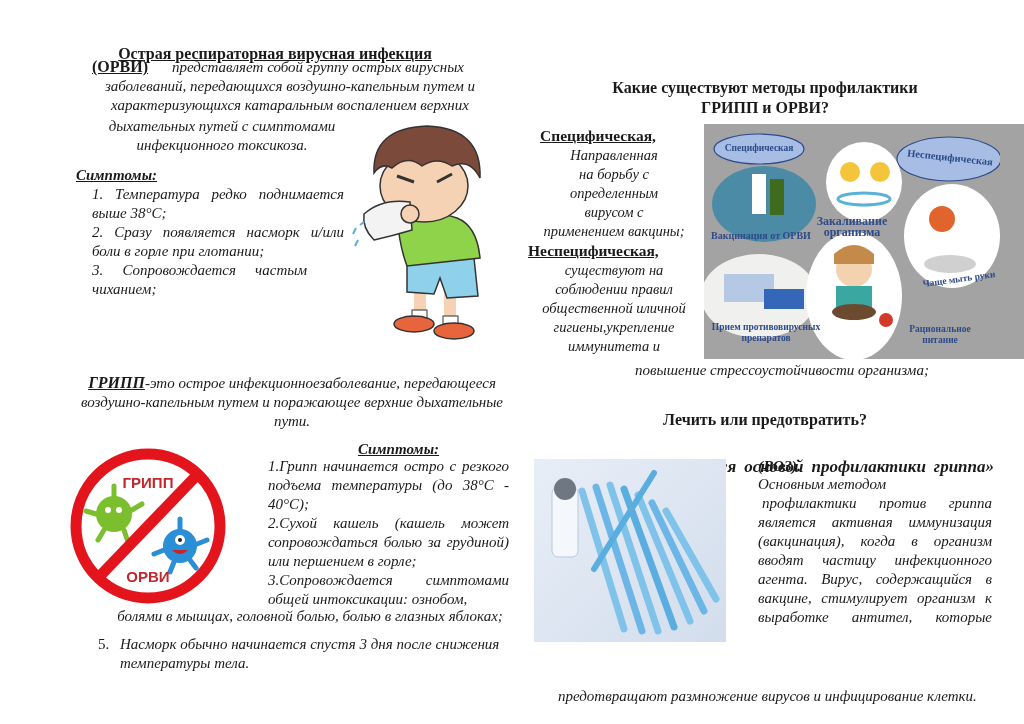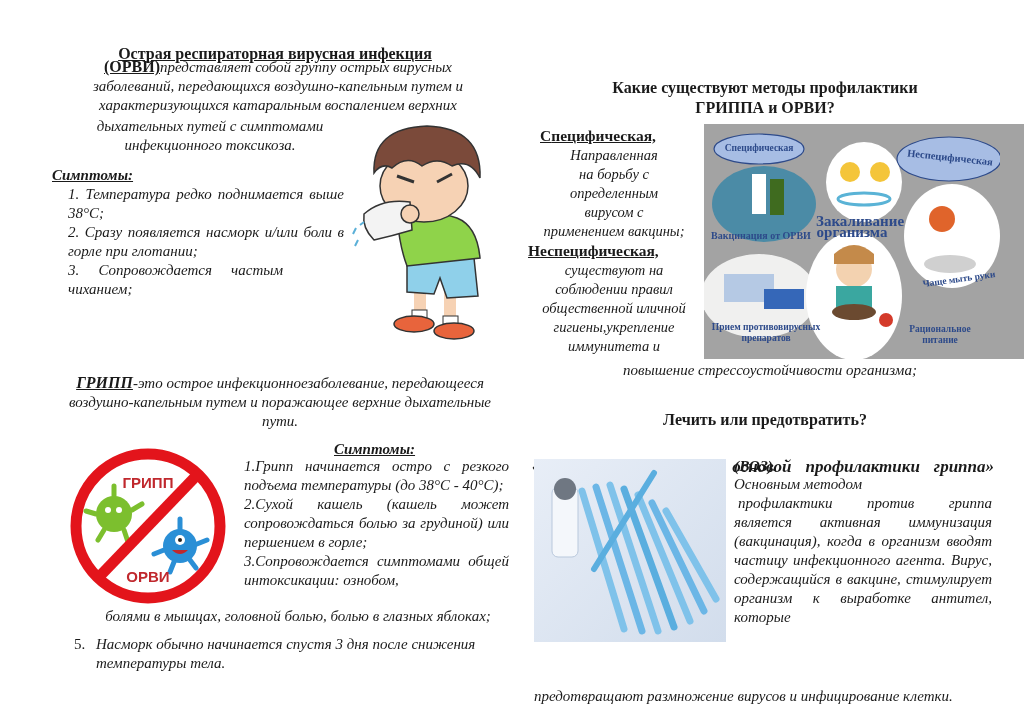--- a/index.html
+++ b/index.html
@@ -1,19 +1,19 @@
 <!DOCTYPE html>
 <html><head>
 <meta charset="utf-8">
 <style>
   * { box-sizing: border-box; margin: 0; padding: 0; }
   html, body { width: 1024px; height: 724px; background: #ffffff; overflow: hidden; }
   body { position: relative; font-family: "Liberation Serif", "DejaVu Serif", serif; color: #1a1a1a; }
   .abs { position: absolute; }
-  .it { font-style: italic; }
+  .it { font-style: italic; padding-left: 24px; }
   .b { font-weight: bold; }
   .u { text-decoration: underline; }
   .c { text-align: center; }
   .j { text-align: justify; }
   .fs15 { font-size: 15px; line-height: 19px; }
   .fs16b { font-size: 16px; line-height: 20px; font-weight: bold; }
 
   
   #orvi-title { left: 70px; top: 36px; width: 410px; margin-top: 8px; }
   #orvi-desc { left: 68px; top: 57px; width: 420px; }
@@ -121,21 +121,21 @@
   <div>3.Сопровождается симптомами общей интоксикации: ознобом,</div>
 </div>
 <div id="sym2-tail" class="abs it fs15">болями в мышцах, головной болью, болью в глазных яблоках;</div>
 <div id="sym2-item5" class="abs it fs15" style="display:flex;">
   <span style="width:22px; flex:none; font-style:normal;">5.</span>
   <span>Насморк обычно начинается спустя 3 дня после снижения температуры тела.</span>
 </div>
 
 <div id="prev-title" class="abs c fs16b">
   <span>Какие существуют методы профилактики</span><br>
-  <span>ГРИППА и ОРВИ?</span>
+  <span>ГРИПП и ОРВИ?</span>
 </div>
 
 <div id="methods" class="abs">
   <div class="hd" style="padding-left:12px;"><span class="cap">С</span><span>пецифическая,</span></div>
   <div class="tx">
     <div>Направленная</div>
     <div>на борьбу с</div>
     <div>определенным</div>
     <div>вирусом с</div>
     <div>применением вакцины;</div>
@@ -170,21 +170,21 @@
     <ellipse cx="150" cy="172" rx="48" ry="64" fill="#fff"></ellipse>
     <circle cx="150" cy="145" r="18" fill="#f3d2b0"></circle>
     <path d="M130 130 Q150 112 170 130 L170 140 L130 140 Z" fill="#c48a4a"></path>
     <rect x="132" y="162" width="36" height="22" fill="#3aa7a0"></rect>
     <ellipse cx="150" cy="188" rx="22" ry="8" fill="#6b4a30"></ellipse>
     <circle cx="182" cy="196" r="7" fill="#d43a2a"></circle>
   </svg>
   <div class="ig-label" style="left:18px;top:19px;width:74px;">Специфическая</div>
   <div class="ig-label" style="left:200px;top:28px;width:92px;font-size:10.5px;transform:rotate(6deg);">Неспецифическая</div>
   <div class="ig-label" style="left:2px;top:106px;width:110px;font-size:10px;">Вакцинация от ОРВИ</div>
-  <div class="ig-label" style="left:112px;top:92px;width:72px;font-size:15px;">Закаливание организма</div>
+  <div class="ig-label" style="left:112px;top:92px;width:72px;font-size:12px;">Закаливание организма</div>
   <div class="ig-label" style="left:214px;top:150px;width:82px;transform:rotate(-8deg);">Чаще мыть руки</div>
   <div class="ig-label" style="left:2px;top:198px;width:120px;">Прием противовирусных препаратов</div>
   <div class="ig-label" style="left:204px;top:200px;width:64px;">Рациональное питание</div>
 </div>
 
 <div id="stress" class="abs c it fs15">повышение стрессоустойчивости организма;</div>
 
 <div id="treat-title" class="abs c fs16b">Лечить или предотвратить?</div>
 <div id="who-quote" class="abs b it fs15" style="text-align:justify; text-align-last:justify; font-size:17px;margin-top:26px;">«Вакцинация является основой профилактики гриппа»</div>
 

